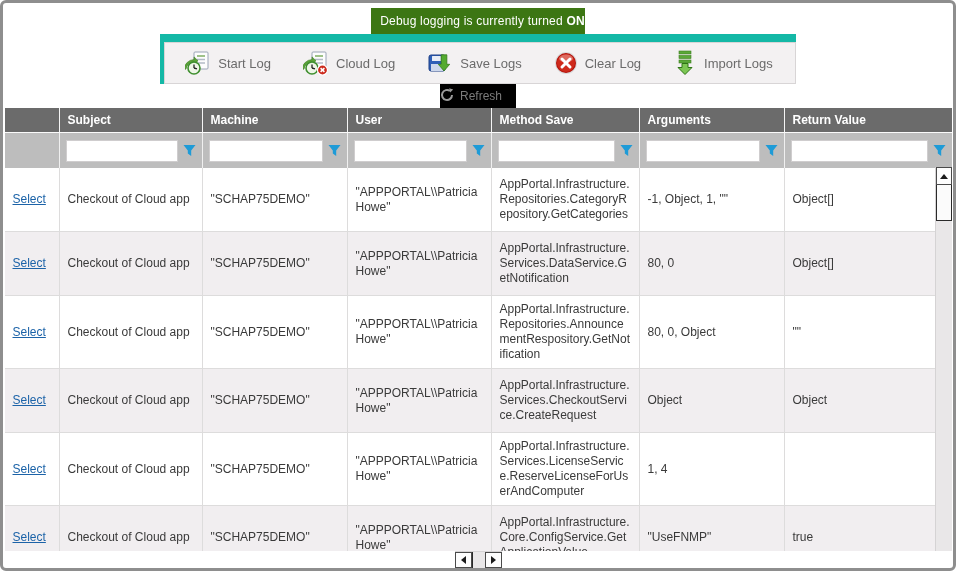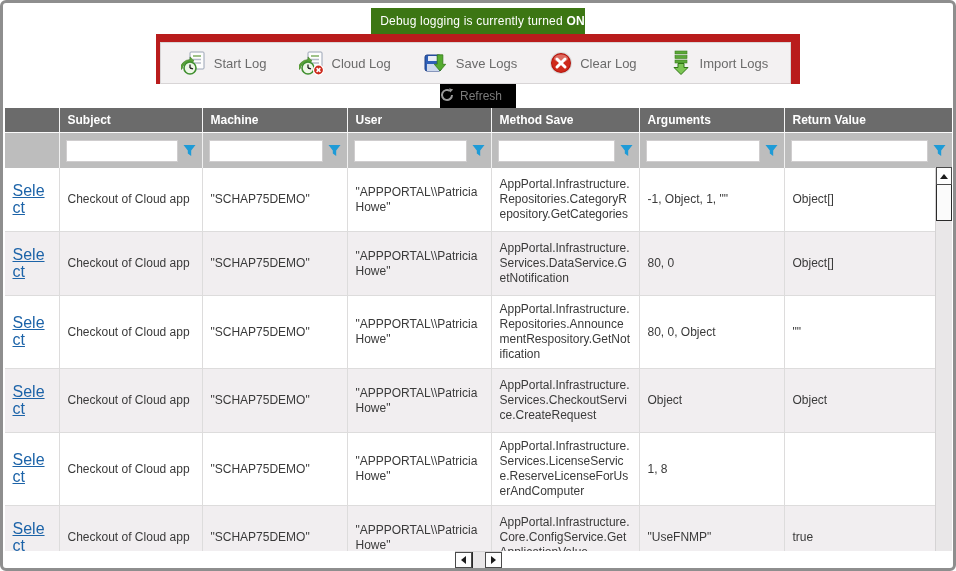--- a/index.html
+++ b/index.html
@@ -24,21 +24,21 @@
   
   .banner {
     flex:0 0 26px; height:26px;
     background:#3c7613; color:#ffffff;
     font-size:12px; line-height:26px; padding-left:9px;
     letter-spacing:.2px;
   }
   .banner b { font-weight:bold; }
 
   
-  .toolbar-wrap { flex:0 0 50px; padding:8px 9px 0 4px; background:#b91c1c; }
+  .toolbar-wrap { flex:0 0 50px; padding:8px 0 0 4px; background:#14b8a6; }
   .toolbar {
     height:42px; border:1px solid #d8d5d6; background:#f3f1f2;
     display:flex; align-items:center; padding-left:10px;
   }
   .tbtn {
     display:flex; align-items:center; gap:7px;
     padding:4px 10px; margin-right:12px;
     color:#6b6b6b; font-size:13px; cursor:default; white-space:nowrap;
   }
   .tbtn svg { display:block; }
@@ -80,21 +80,21 @@
   tbody td {
     font-size:12px; color:#3a3a3a; line-height:15px;
     padding:6px 8px; vertical-align:middle;
     border-right:1px solid #dddcdc; border-bottom:1px solid #dddcdc;
     word-wrap:break-word; overflow-wrap:break-word; word-break:break-all;
     background:#ffffff;
   }
   tbody td.nb { word-break:normal; }
   tbody tr { height:64px; }
   tbody tr.alt td { background:#f1eef0; }
-  a.select-link { color:#1c63a8; text-decoration:underline; font-size:16px; }
+  a.select-link { color:#1c63a8; text-decoration:underline; font-size:12px; }
 
   
   .vscroll {
     position:absolute; top:59px; right:0; bottom:0; width:17px;
     background:#e9e7e8; border-left:1px solid #d5d3d4;
   }
   .v-btn-up {
     height:18px; background:#fdfdfd; border:1px solid #4a4a4a;
     display:flex; align-items:center; justify-content:center;
   }
@@ -326,21 +326,21 @@
           <td>AppPortal.Infrastructure.Services.CheckoutService.CreateRequest</td>
           <td class="nb">Object</td>
           <td class="nb">Object</td>
         </tr>
         <tr>
           <td class="nb"><a href="#" class="select-link">Select</a></td>
           <td class="nb">Checkout of Cloud app</td>
           <td class="nb">"SCHAP75DEMO"</td>
           <td>"APPPORTAL\\PatriciaHowe"</td>
           <td>AppPortal.Infrastructure.Services.LicenseService.ReserveLicenseForUserAndComputer</td>
-          <td class="nb">1, 8</td>
+          <td class="nb">1, 4</td>
           <td class="nb"></td>
         </tr>
         <tr class="alt">
           <td class="nb"><a href="#" class="select-link">Select</a></td>
           <td class="nb">Checkout of Cloud app</td>
           <td class="nb">"SCHAP75DEMO"</td>
           <td>"APPPORTAL\\PatriciaHowe"</td>
           <td>AppPortal.Infrastructure.Core.ConfigService.GetApplicationValue</td>
           <td class="nb">"UseFNMP"</td>
           <td class="nb">true</td>

